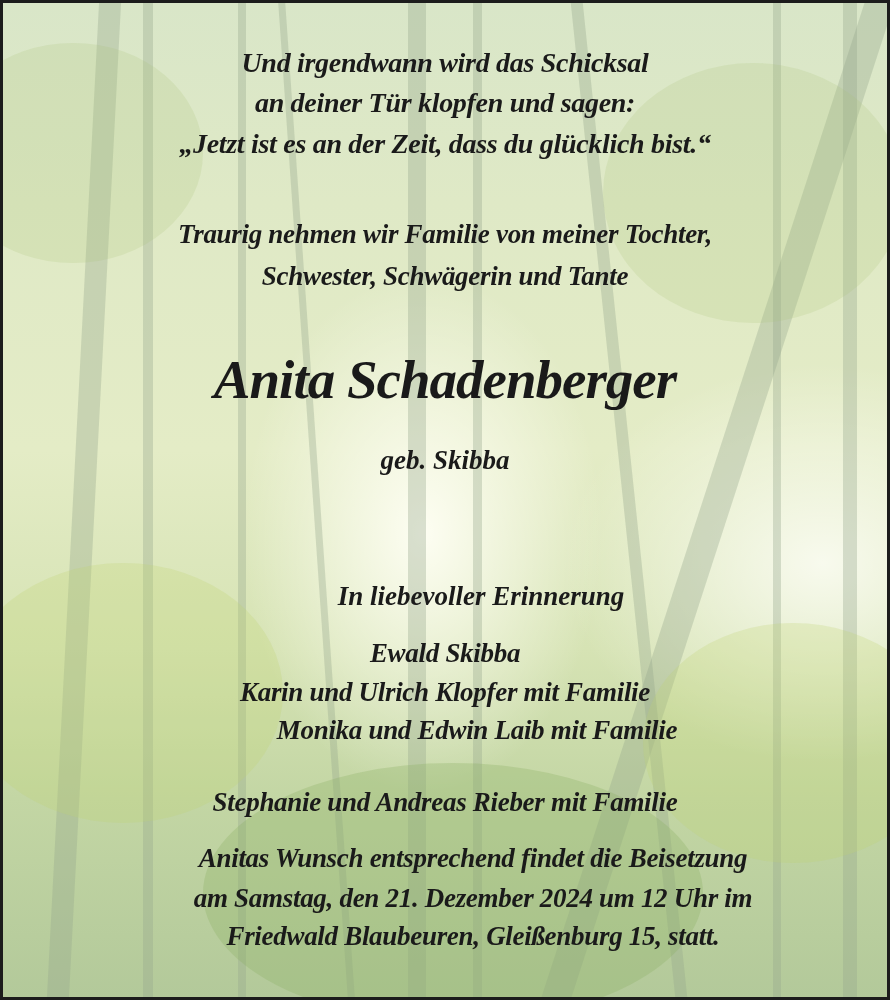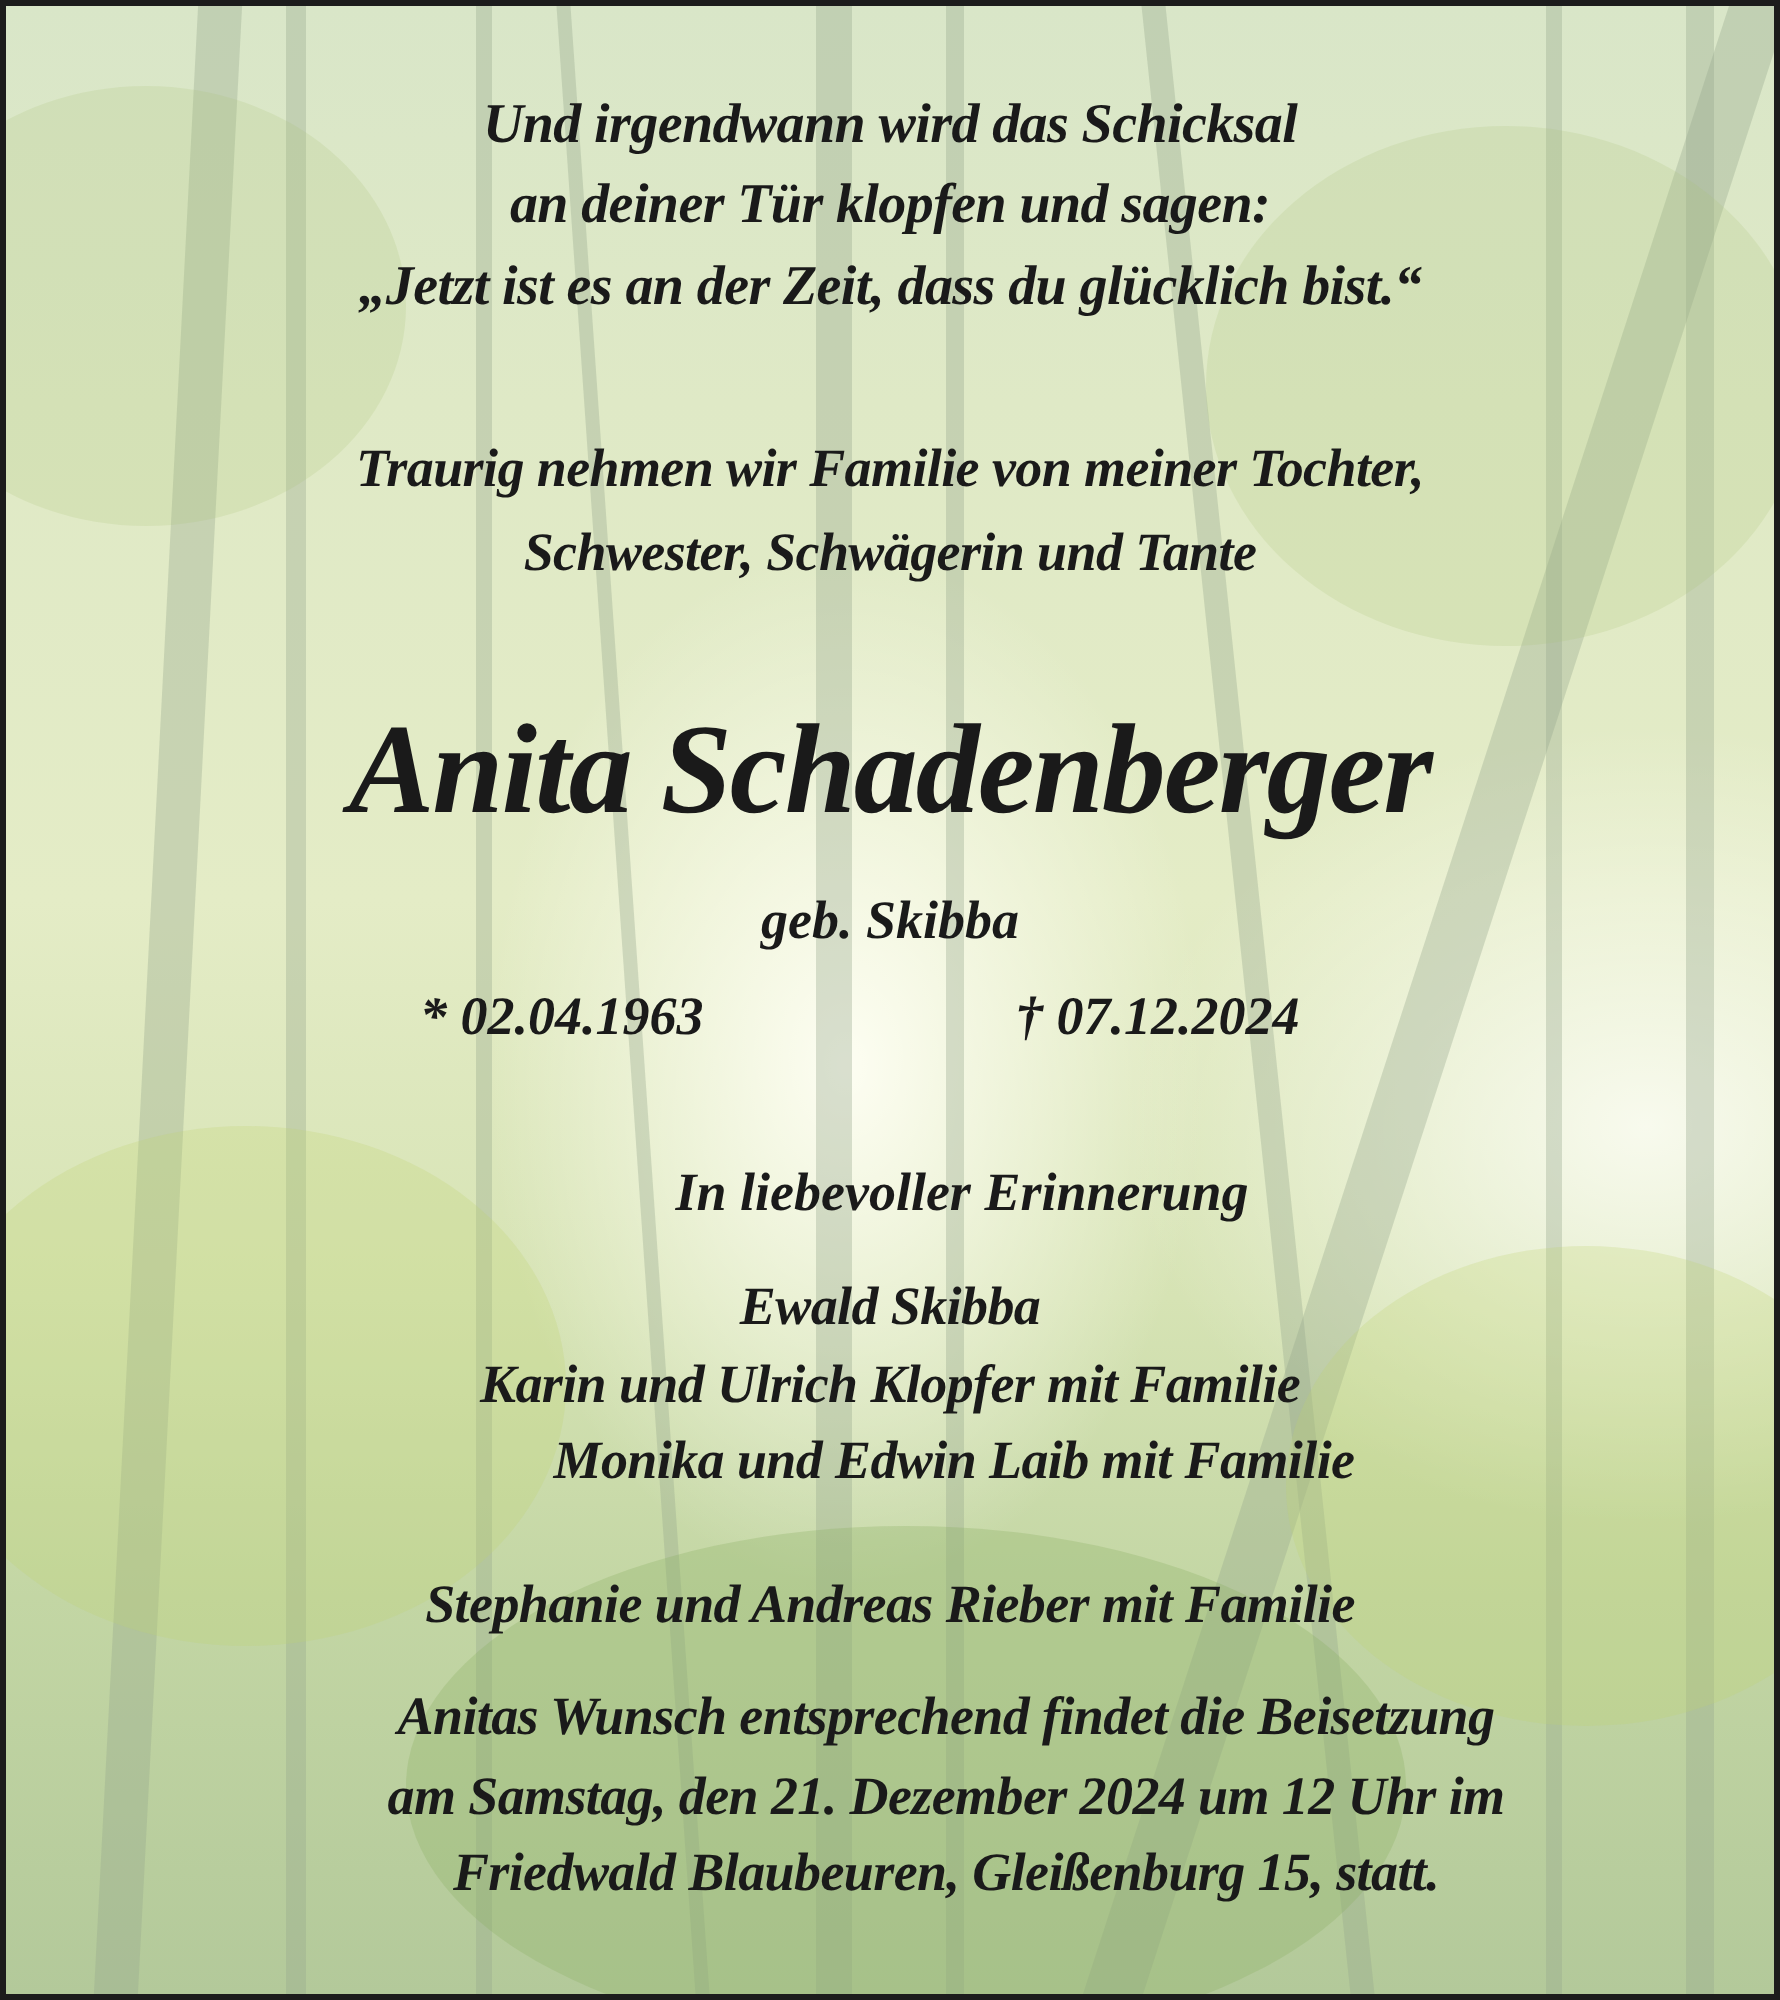--- a/index.html
+++ b/index.html
@@ -20,21 +20,21 @@
     .trunk { position: absolute; top: 0; background: rgba(150,165,140,0.35); }
     .leaf { position: absolute; border-radius: 50%; background: rgba(190,210,110,0.25); }
     .text-layer {
       position: absolute; left: 0; top: 0; width: 884px; height: 994px;
       color: #1a1a1a; text-align: center;
       font-style: italic;
     }
     .line { position: absolute; left: 0; width: 884px; white-space: nowrap; }
     .verse { font-size: 28px; font-weight: bold; letter-spacing: -0.3px; }
     .intro { font-size: 27px; font-weight: bold; letter-spacing: -0.3px; }
-    .name { font-size: 64px; font-weight: bold; letter-spacing: -1px; }
+    .name { font-size: 55px; font-weight: bold; letter-spacing: -1px; }
     .born { font-size: 27px; font-weight: bold; }
     .dates { font-size: 27px; font-weight: bold; }
     .mem { font-size: 27px; font-weight: bold; padding-left: 36px; }
     .fam { font-size: 27px; font-weight: bold; letter-spacing: -0.3px; }
     .burial { font-size: 27px; font-weight: bold; letter-spacing: -0.3px; padding-left: 28px; }
     .date-birth { position: absolute; left: 207px; width: 200px; text-align: left; }
     .date-death { position: absolute; left: 505px; width: 200px; text-align: left; }
   </style>
 </head>
 <body>
@@ -66,24 +66,20 @@
     </div>
 
     <div>
       <div class="line intro" style="top:216px;">Traurig nehmen wir Familie von meiner Tochter,</div>
       <div class="line intro" style="top:258px;">Schwester, Schwägerin und Tante</div>
     </div>
 
     <div class="line name" style="top:345px;">Anita Schadenberger</div>
     <div class="line born" style="top:442px;text-align:center;">geb. Skibba</div>
 
-    <div class="line dates" style="top:490px;height:40px;">
-      <span class="date-birth">* 02.04.1963</span>
-      <span class="date-death">† 07.12.2024</span>
-    </div>
 
     <div class="line mem" style="top:578px;">In liebevoller Erinnerung</div>
 
     <div>
       <div class="line fam" style="top:635px;">Ewald Skibba</div>
       <div class="line fam" style="top:674px;">Karin und Ulrich Klopfer mit Familie</div>
       <div class="line fam" style="top:712px;margin-left:32px;">Monika und Edwin Laib mit Familie</div>
       <div class="line fam" style="top:784px;">Stephanie und Andreas Rieber mit Familie</div>
     </div>
 

